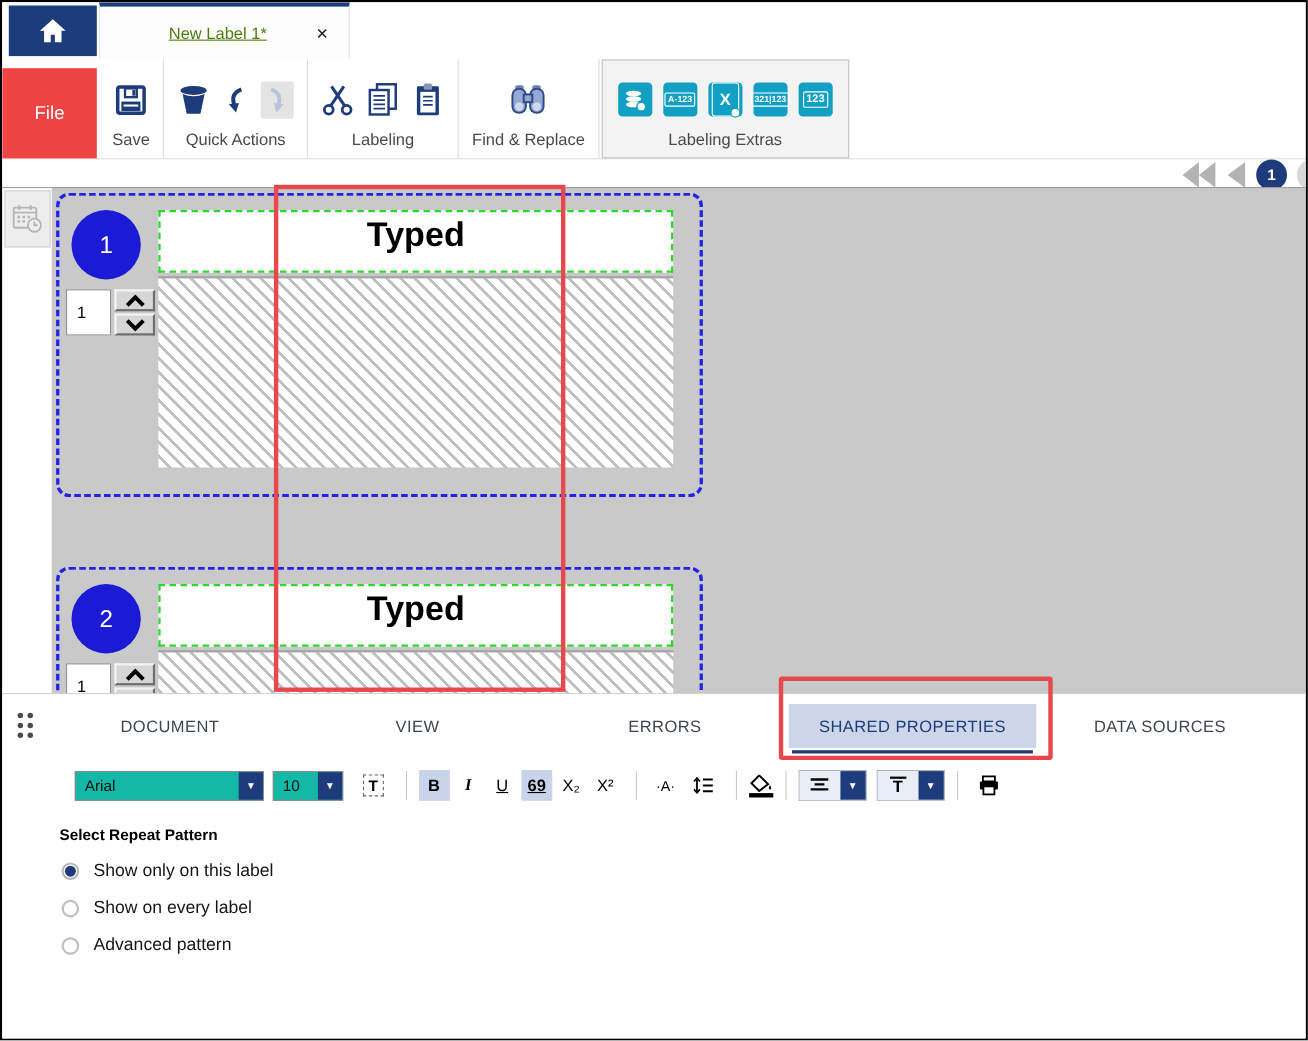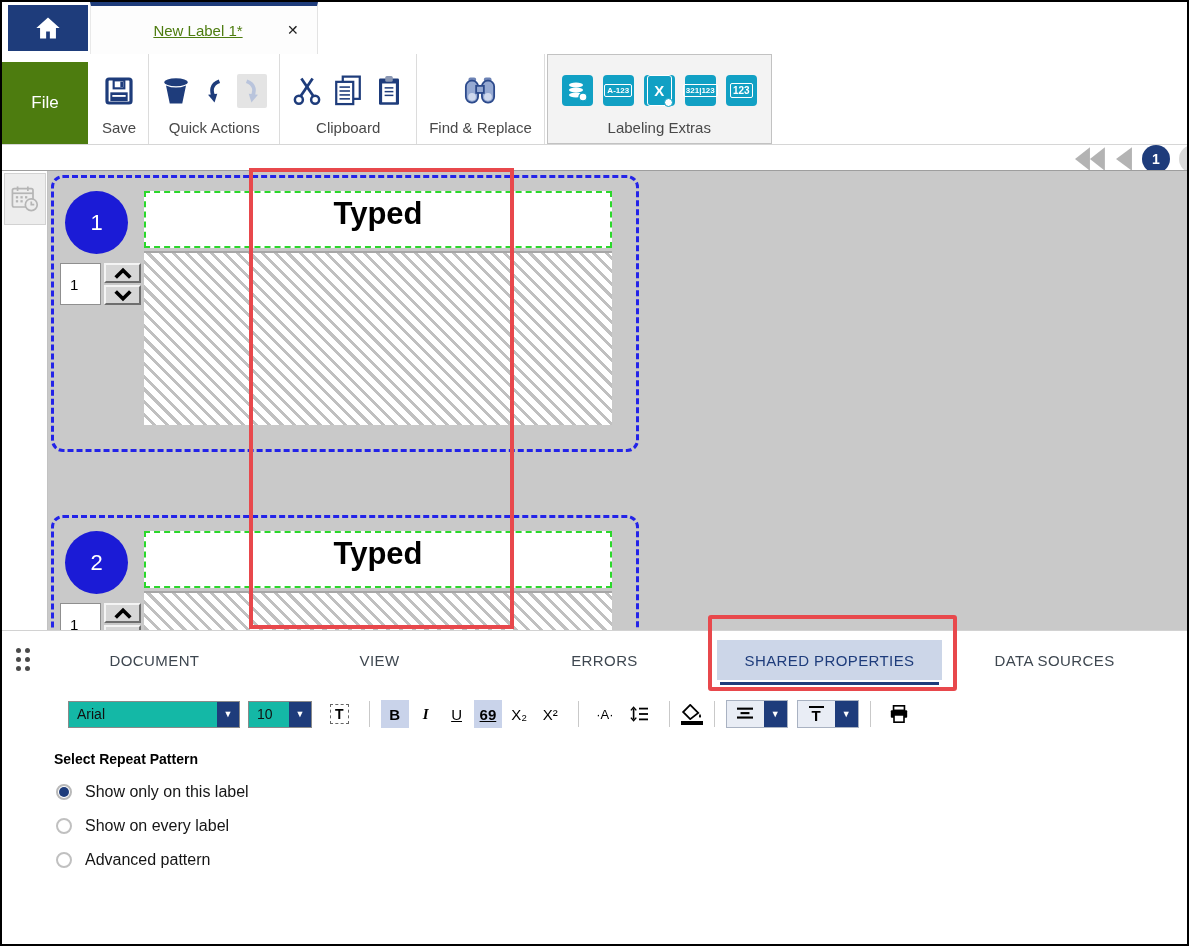--- a/index.html
+++ b/index.html
@@ -9,21 +9,21 @@
 
   
   .titlebar{position:absolute;left:0;top:0;width:100%;height:52px;background:#fff;}
   .home-btn{position:absolute;left:6px;top:3px;width:80px;height:46px;background:#1e3c7b;display:flex;align-items:center;justify-content:center;cursor:pointer;}
   .doc-tab{position:absolute;left:88px;top:0;width:228px;height:52px;background:#fdfdfd;border-top:4px solid #1e3c7b;border-right:1px solid #e3e3e3;border-left:1px solid #e9e9e9;display:flex;align-items:center;}
   .doc-tab .tab-title{flex:1;text-align:center;color:#4d7c0f;font-size:15px;padding-left:18px;text-decoration:underline;}
   .doc-tab .tab-close{width:30px;color:#222;font-size:14px;cursor:pointer;text-align:left;}
 
   
   .ribbon{position:absolute;left:0;top:52px;width:100%;height:91px;background:#fff;border-bottom:1px solid #d6d6d6;}
-  .file-btn{position:absolute;left:0;top:8px;width:86px;height:82px;background:#4d7c0f;color:#fff;font-size:17px;display:flex;align-items:center;justify-content:center;cursor:pointer;}
+  .file-btn{position:absolute;left:0;top:8px;width:86px;height:82px;background:#ef4444;color:#fff;font-size:17px;display:flex;align-items:center;justify-content:center;cursor:pointer;}
   .rgroups{position:absolute;left:88px;top:0;height:90px;display:flex;}
   .rgroup{display:flex;flex-direction:column;align-items:center;justify-content:center;padding:9px 12px 5px 12px;border-right:1px solid #dcdcdc;}
   .rgroup .gicons{display:flex;align-items:center;gap:10px;height:48px;}
   .rgroup .glabel{font-size:15px;color:#494949;white-space:nowrap;margin-top:4px;}
   .rgroup.extras{border:1px solid #c2c2c2;background:#f3f3f3;margin-left:2px;padding:8px 14px 4px 14px;}
   .ribbon-icon{display:flex;align-items:center;justify-content:center;cursor:pointer;}
   .disabled-box{background:#e4e4e4;border-radius:2px;padding:2px;}
   .teal-tile{width:31px;height:31px;background:#11a0c4;border-radius:4px;display:flex;align-items:center;justify-content:center;color:#fff;cursor:pointer;}
   .teal-caption{font-size:8px;font-weight:bold;border:1px solid #fff;border-radius:2px;padding:1px 2px;letter-spacing:0;white-space:nowrap;}
   .teal-x{position:relative;width:100%;height:100%;border:1px solid #fff;border-radius:3px;margin:3px;display:flex;align-items:center;justify-content:center;font-weight:bold;font-size:15px;}
@@ -184,21 +184,21 @@
             <svg width="30" height="34" viewBox="0 0 24 26">
               <rect x="4" y="3" width="16" height="21" rx="1" fill="#1e3c7b"></rect>
               <rect x="9" y="1" width="6" height="4.5" rx="1.2" fill="#8a97b3"></rect>
               <rect x="6.5" y="7" width="11" height="15" fill="#fff"></rect>
               <line x1="8.5" y1="10.5" x2="15.5" y2="10.5" stroke="#1e3c7b" stroke-width="1.2"></line>
               <line x1="8.5" y1="13.5" x2="15.5" y2="13.5" stroke="#1e3c7b" stroke-width="1.2"></line>
               <line x1="8.5" y1="16.5" x2="15.5" y2="16.5" stroke="#1e3c7b" stroke-width="1.2"></line>
             </svg>
           </span>
         </div>
-        <div class="glabel">Clipboard</div>
+        <div class="glabel">Labeling</div>
       </div>
 
       <div class="rgroup">
         <div class="gicons">
           <span class="ribbon-icon">
             <svg width="36" height="32" viewBox="0 0 28 24">
               <rect x="5" y="1.5" width="6" height="3.5" rx="1.5" fill="#6d83b5"></rect>
               <rect x="17" y="1.5" width="6" height="3.5" rx="1.5" fill="#6d83b5"></rect>
               <rect x="3" y="4" width="9.5" height="17" rx="4.5" fill="#95a9d2" stroke="#2c4a8c" stroke-width="1.4"></rect>
               <rect x="15.5" y="4" width="9.5" height="17" rx="4.5" fill="#95a9d2" stroke="#2c4a8c" stroke-width="1.4"></rect>

